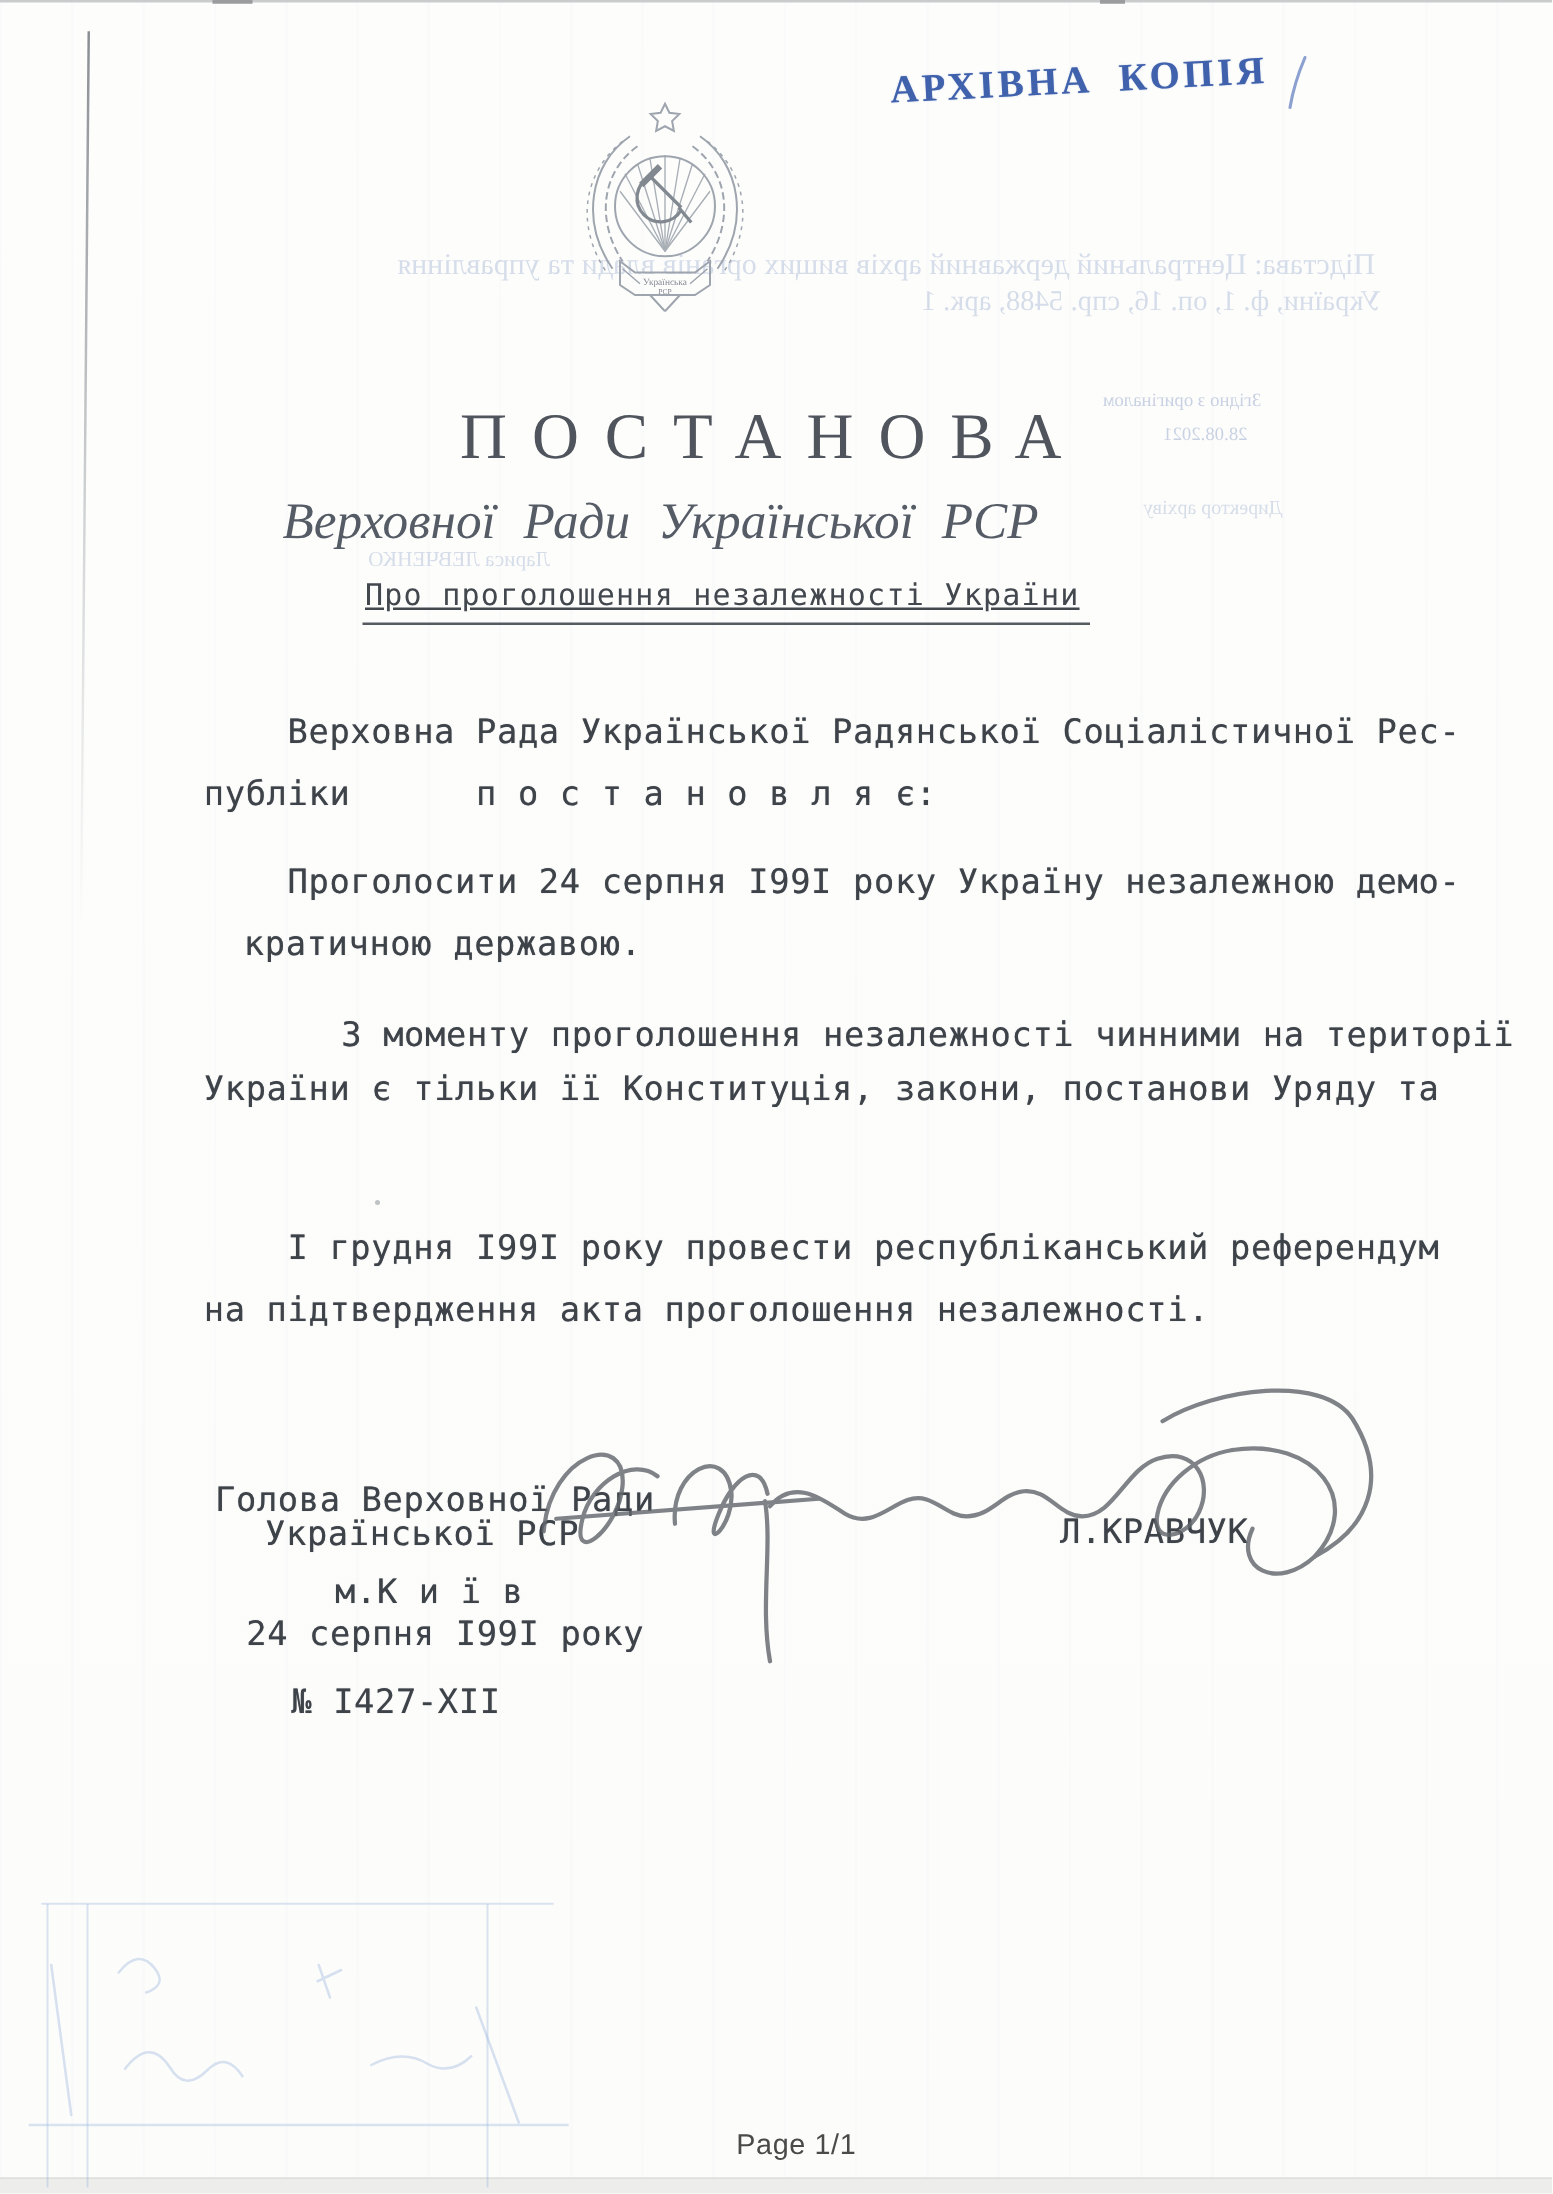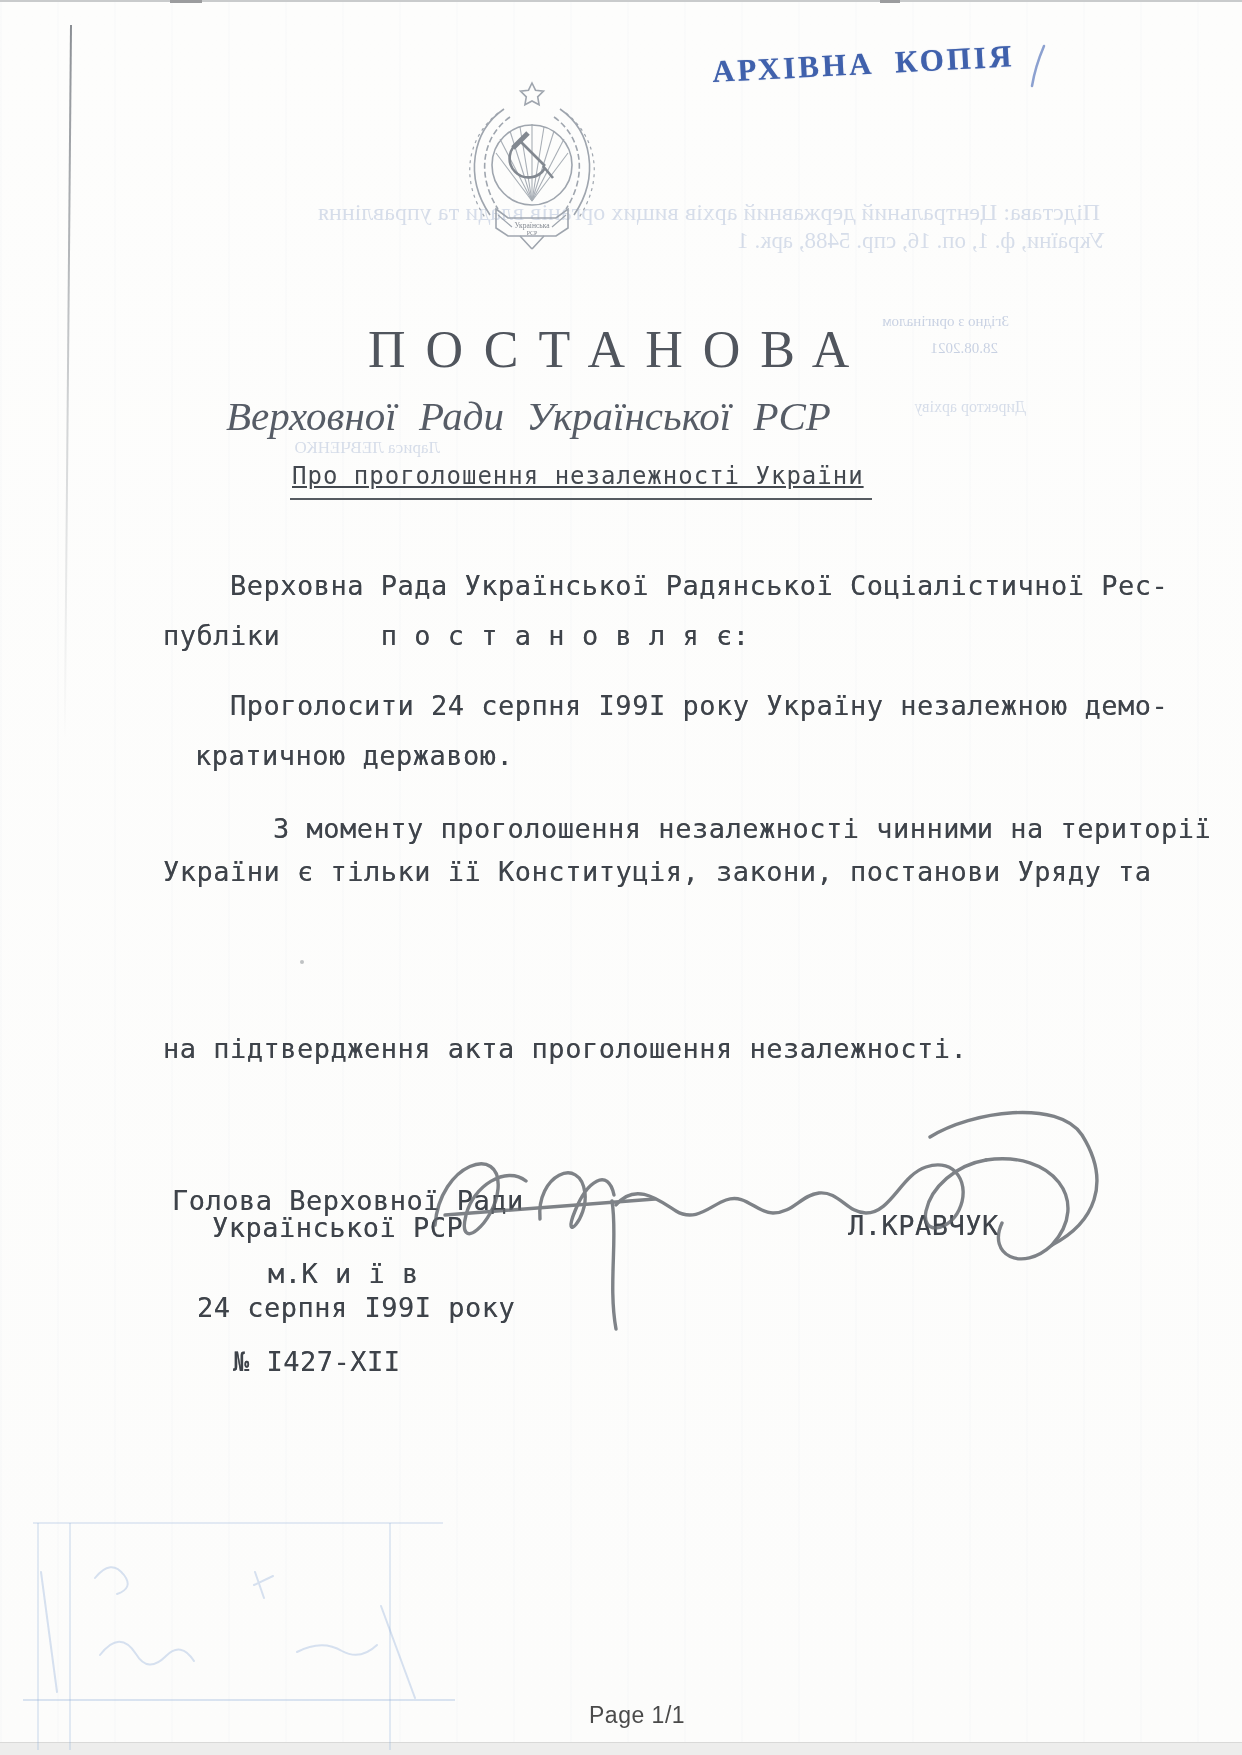--- a/index.html
+++ b/index.html
@@ -114,20 +114,21 @@
   <div class="abs tline" style="left:230px;top:570px;">Верховна Рада Української Радянської Соціалістичної Рес-</div>
   <div class="abs tline" style="left:163px;top:620px;">публіки      п о с т а н о в л я є:</div>
 
   <div class="abs tline" style="left:230px;top:690px;">Проголосити 24 серпня І99І року Україну незалежною демо-</div>
   <div class="abs tline" style="left:163px;top:740px;margin-left:32px;">кратичною державою.</div>
 
   <div class="abs tline" style="left:230px;top:813px;margin-left:43px;">З моменту проголошення незалежності чинними на території</div>
   <div class="abs tline" style="left:163px;top:856px;">України є тільки її Конституція, закони, постанови Уряду та</div>
 
   <div class="abs speck" style="left:300px;top:960px;"></div>
+  <div class="abs tline" style="left:230px;top:983px;">І грудня І99І року провести республіканський референдум</div>
   <div class="abs tline" style="left:163px;top:1033px;">на підтвердження акта проголошення незалежності.</div>
 
   <div class="abs tline" style="left:172px;top:1185px;">Голова Верховної Ради</div>
   <div class="abs tline" style="left:212px;top:1212px;">Української РСР</div>
   <div class="abs tline" style="left:848px;top:1210px;text-align:right;">Л.КРАВЧУК</div>
 
   <svg class="abs sig-scrawl" width="710" height="240" viewBox="0 0 710 240">
     <g fill="none" stroke="#63686e" stroke-width="3.4" stroke-linecap="round" stroke-linejoin="round" opacity=".82">
       <path d="M25 120 C30 58 92 38 88 84 C85 118 46 150 56 110 C63 81 96 60 116 76"></path>
       <path d="M35 110 L245 94"></path>

